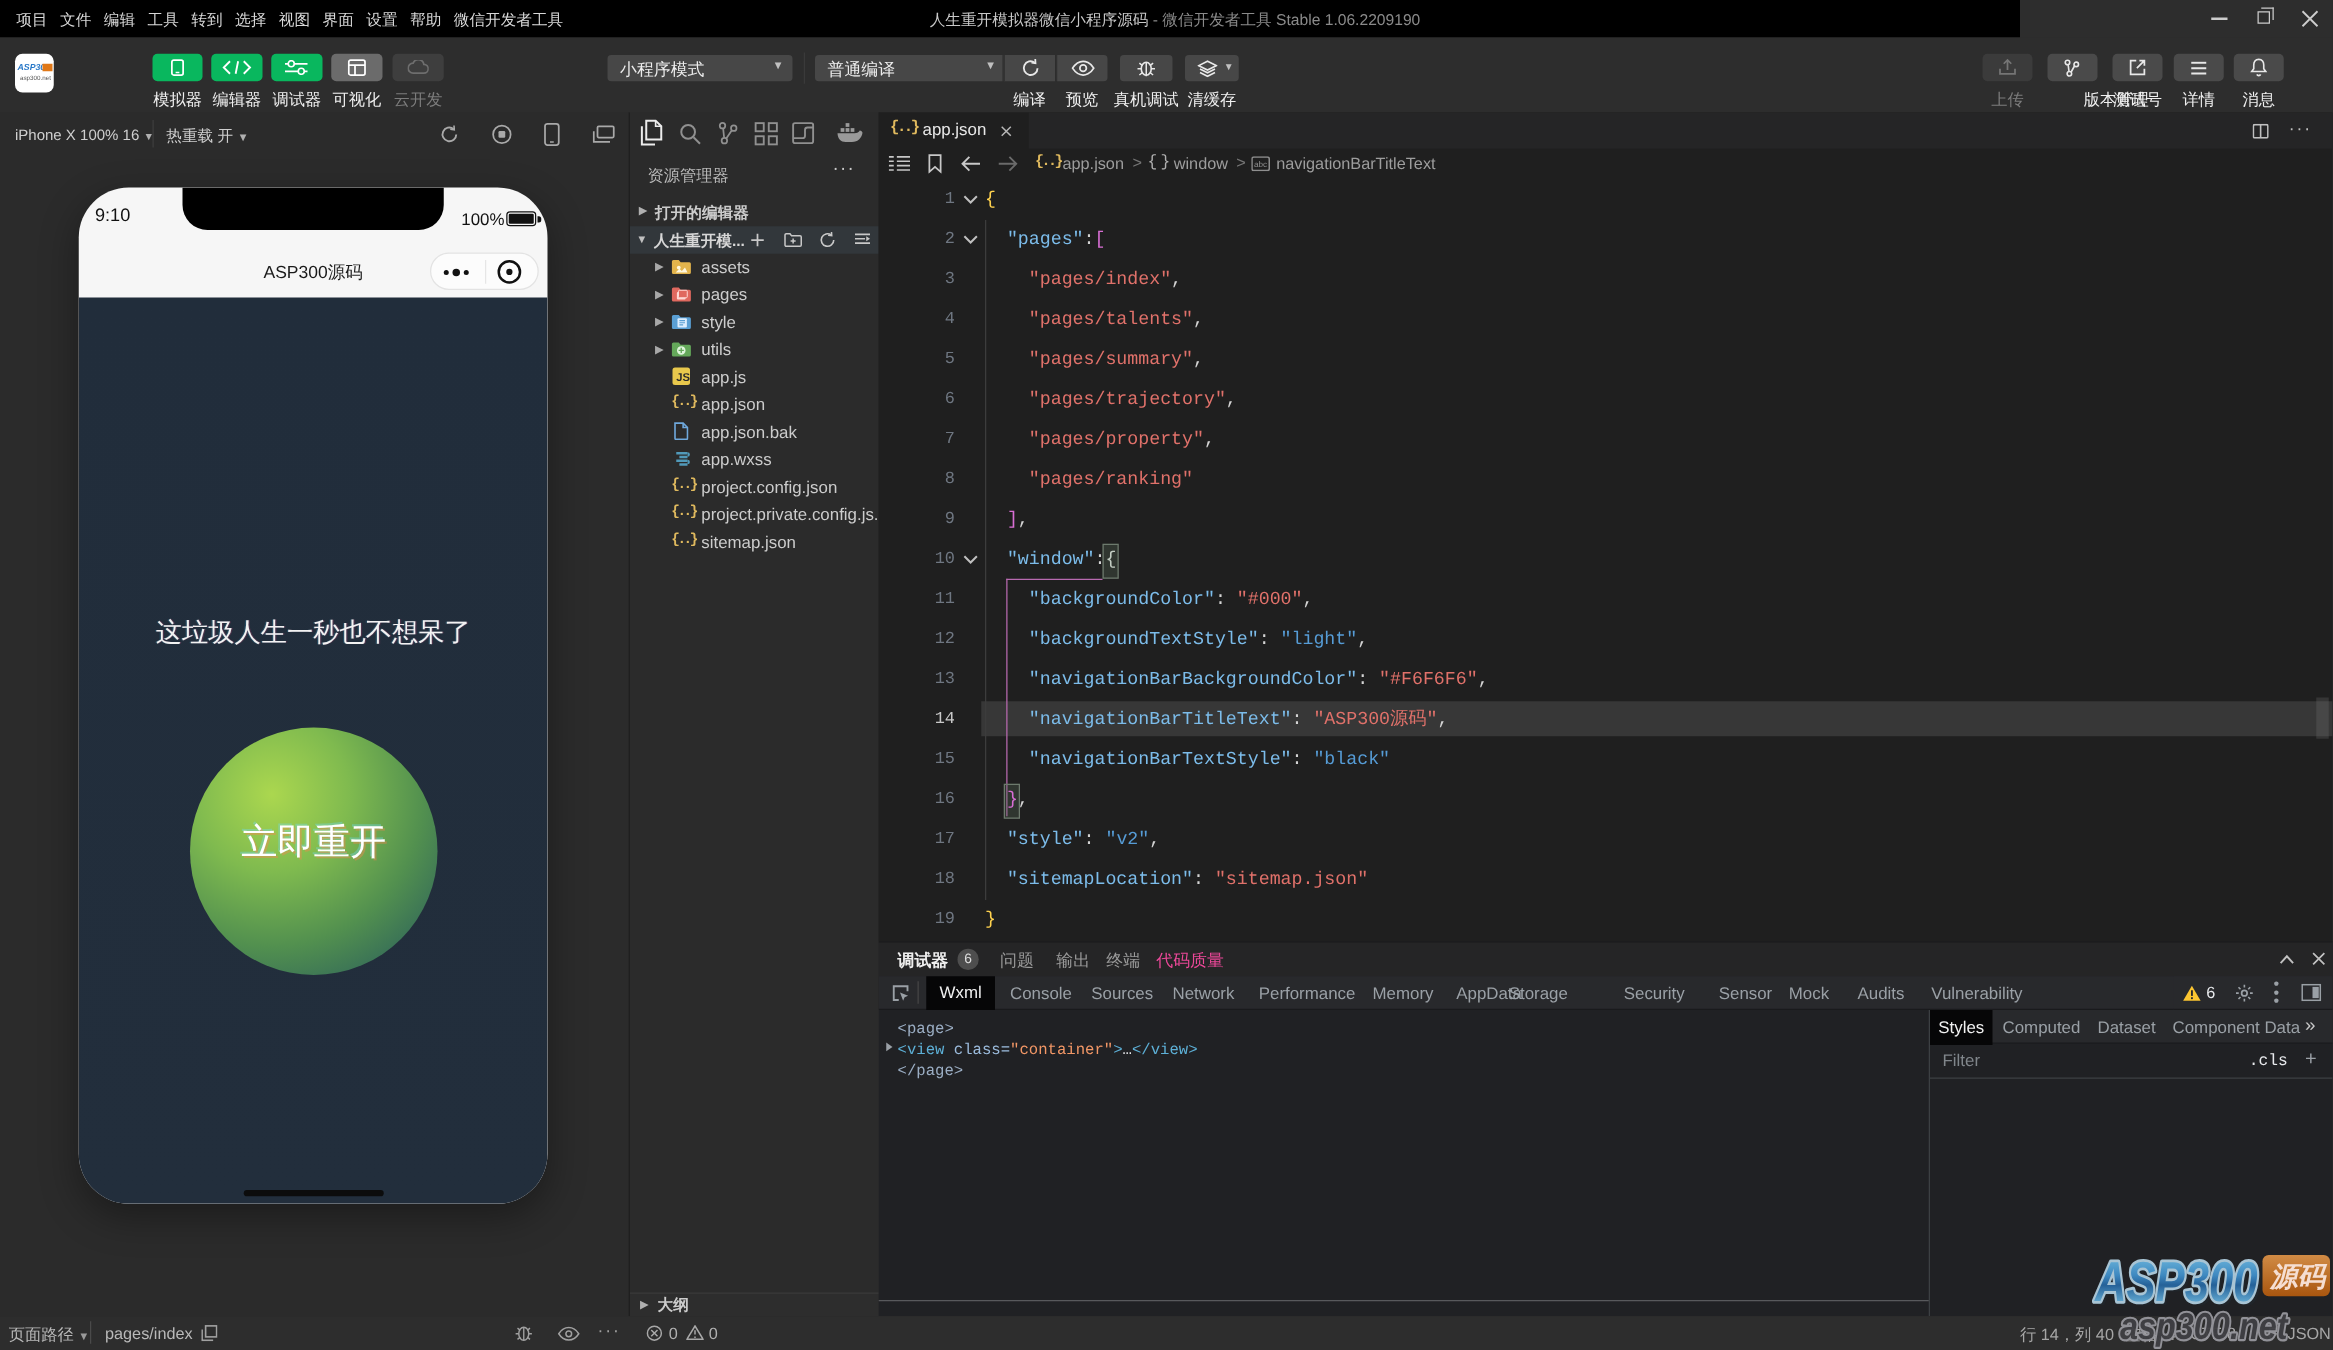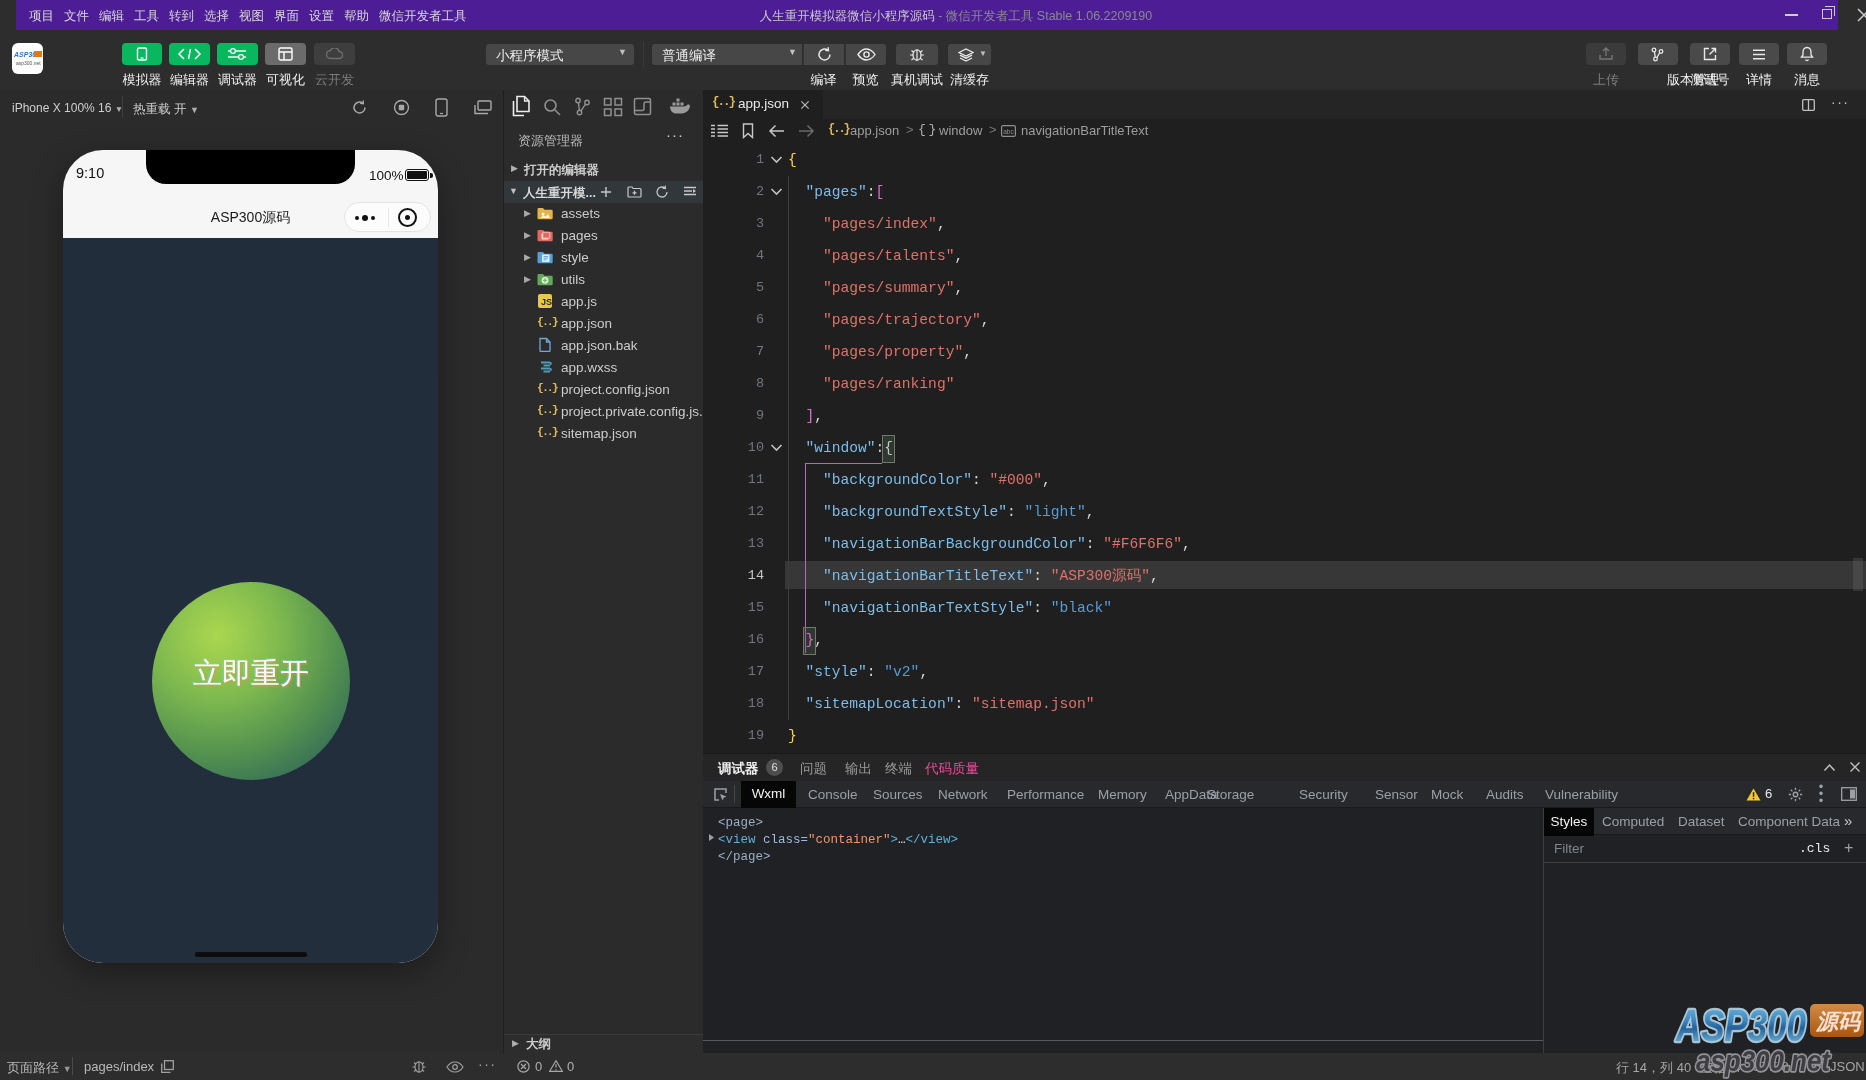--- a/index.html
+++ b/index.html
@@ -9,21 +9,21 @@
   svg { display:block; }
   .ln { position:absolute; left:8px; width:52px; text-align:right; font-family:"Liberation Mono",monospace; font-size:13.5px; line-height:32px; color:#6e7681; }
   .cl { position:absolute; left:84px; font-family:"Liberation Mono",monospace; font-size:14.6px; line-height:32px; white-space:pre; color:#d4d4d4; }
   .k { color:#7cbcea; } .s { color:#e0716a; } .e { color:#569cd6; } .g { color:#ffd24f; } .p { color:#d86ed4; }
   .tb { position:absolute; top:6px; color:#9aa0a6; font-size:13.5px; }
 </style>
 </head>
 <body>
 <div class="abs" style="left:0;top:0;width:1866px;height:1080px;">
 
-<div class="abs" id="titlebar" style="left:0;top:0;width:1822px;height:30px;background:#4c1d95;color:#d8d8d8;font-size:12.5px;margin-left:16px;">
+<div class="abs" id="titlebar" style="left:0;top:0;width:1616px;height:30px;background:#000000;color:#d8d8d8;font-size:12.5px;">
   <div class="abs" style="left:13px;top:8px;letter-spacing:0;">
     <span style="margin-right:10px;">项目</span><span style="margin-right:10px;">文件</span><span style="margin-right:10px;">编辑</span><span style="margin-right:10px;">工具</span><span style="margin-right:10px;">转到</span><span style="margin-right:10px;">选择</span><span style="margin-right:10px;">视图</span><span style="margin-right:10px;">界面</span><span style="margin-right:10px;">设置</span><span style="margin-right:10px;">帮助</span><span>微信开发者工具</span>
   </div>
   <div class="abs" style="left:640px;top:8px;width:600px;text-align:center;color:#c9c9c9;font-size:12.5px;">人生重开模拟器微信小程序源码 <span style="color:#8a8a8a;">- 微信开发者工具 Stable 1.06.2209190</span></div>
 
   <div class="abs" style="left:1769px;top:14px;width:13px;height:1.6px;background:#cccccc;"></div>
   <div class="abs" style="left:1806px;top:9px;width:10px;height:10px;border:1.4px solid #cccccc;"></div>
   <div class="abs" style="left:1809px;top:6px;width:10px;height:10px;border:1.4px solid #cccccc;border-left:none;border-bottom:none;"></div>
   <svg class="abs" style="left:1841px;top:8px;" width="14" height="14" viewBox="0 0 14 14">
         <path d="M1 1 L13 13 M13 1 L1 13" stroke="#cccccc" stroke-width="1.5"></path>
@@ -190,20 +190,21 @@
 
     <div class="abs" style="left:281px;top:52px;width:87px;height:30px;background:#fcfcfc;border:1px solid #e3e3e3;border-radius:16px;">
       <div class="abs" style="left:10px;top:13px;width:4px;height:4px;background:#111;border-radius:50%;"></div>
       <div class="abs" style="left:17px;top:12px;width:6px;height:6px;background:#111;border-radius:50%;"></div>
       <div class="abs" style="left:26px;top:13px;width:4px;height:4px;background:#111;border-radius:50%;"></div>
       <div class="abs" style="left:43px;top:5px;width:1px;height:19px;background:#e6e6e6;"></div>
       <div class="abs" style="left:53px;top:5px;width:19px;height:19px;border:2.2px solid #111;border-radius:50%;"></div>
       <div class="abs" style="left:60px;top:12px;width:5px;height:5px;background:#111;border-radius:50%;"></div>
     </div>
 
+    <div class="abs" style="left:0;top:342px;width:375px;text-align:center;color:#f2f2f2;font-size:21px;text-shadow:1px 0 0 rgba(255,80,140,0.2), -1px 0 0 rgba(60,200,255,0.2);">这垃圾人生一秒也不想呆了</div>
 
     <div class="abs" style="left:89px;top:432px;width:198px;height:198px;border-radius:50%;background:radial-gradient(circle at 33% 27%, #abd74f 0%, #7fba4f 32%, #52904f 62%, #346b58 85%, #2f5f62 100%);">
       <div class="abs" style="left:0;top:72px;width:198px;text-align:center;color:#fff;font-size:29px;text-shadow:1.5px 1.5px 0 rgba(255,130,80,0.4),-1.5px -1.5px 0 rgba(110,220,255,0.35);">立即重开</div>
     </div>
 
     <div class="abs" style="left:132px;top:802px;width:112px;height:5px;background:#0c0c0c;border-radius:3px;"></div>
   </div>
 </div>
 <div class="abs" id="explorer" style="left:503px;top:90px;width:200px;height:963px;background:#2b2b2b;border-left:1px solid #1f1f1f;overflow:hidden;">
 

